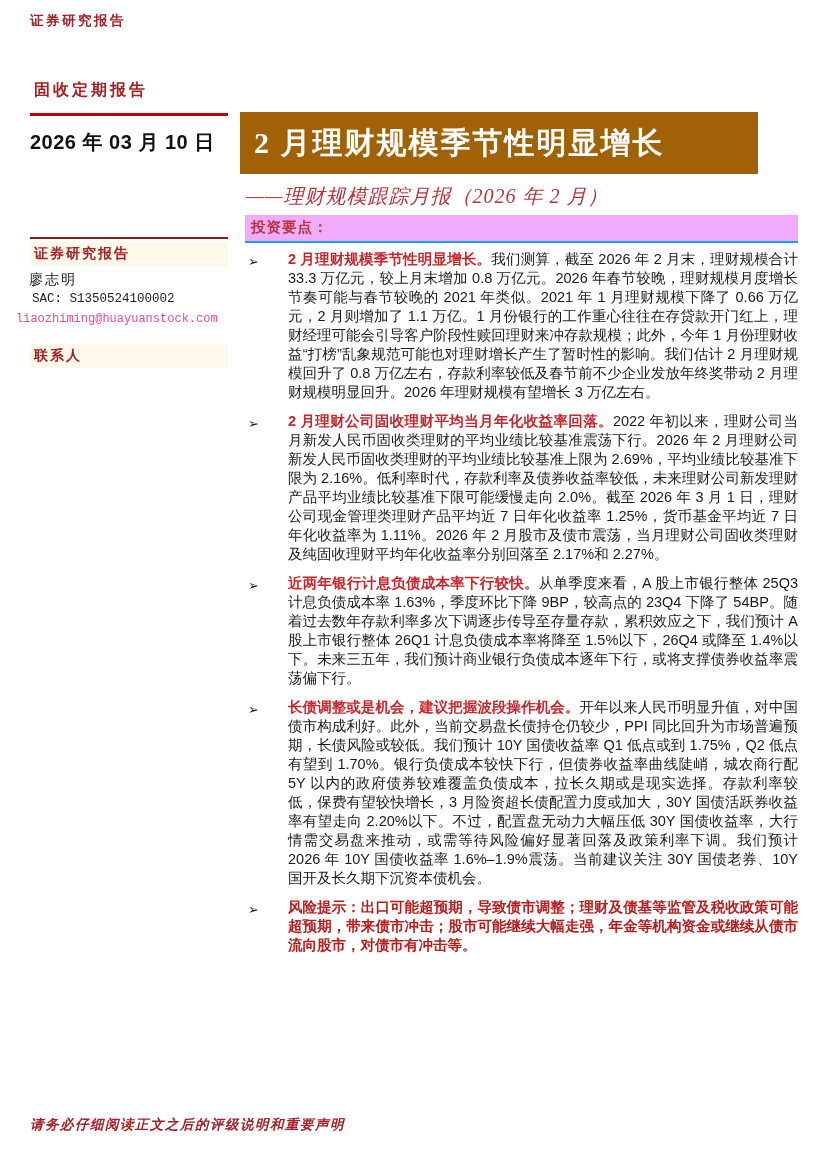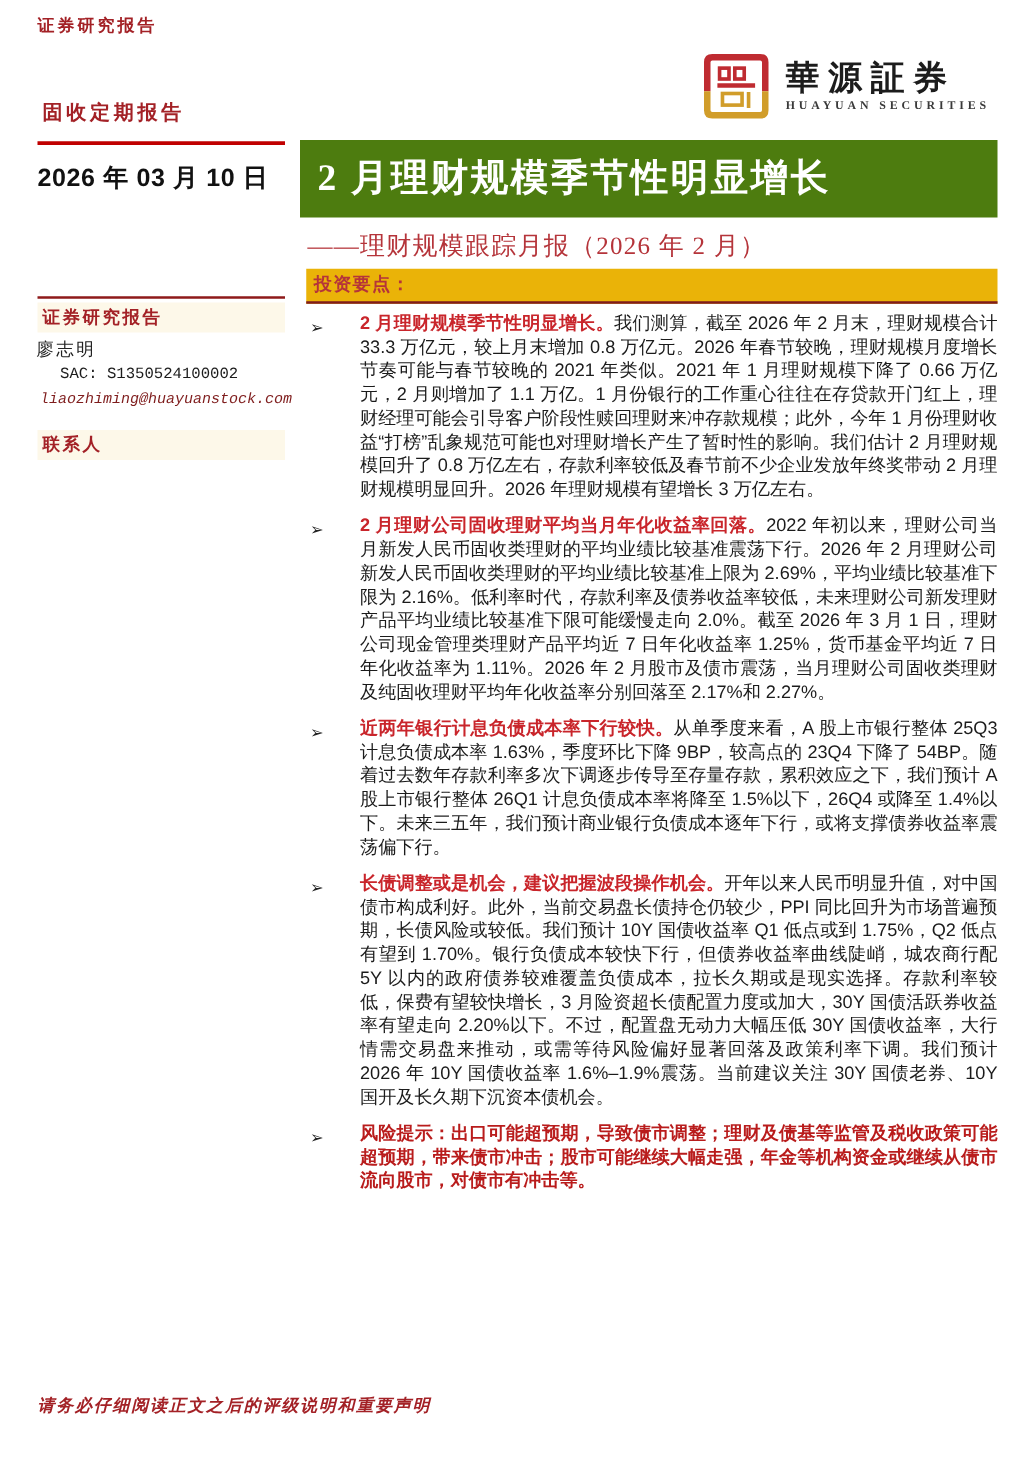--- a/index.html
+++ b/index.html
@@ -43,45 +43,45 @@
     font-weight:bold; font-size:14px; color:#a32126; letter-spacing:2px;
   }
   .analyst-strip { top:242px; }
   .contact-strip { top:344px; }
   .analyst-name {
     position:absolute; left:29px; top:271px;
     font-family:"Liberation Serif","DejaVu Serif",serif;
     font-size:14px; color:#222222; letter-spacing:2px;
   }
   .analyst-sac {
-    position:absolute; left:48px; top:292px;
+    position:absolute; left:32px; top:292px;
     font-family:"Liberation Mono","DejaVu Sans Mono",monospace;
     font-size:12.5px; color:#1c1c1c;
   }
   .analyst-email {
-    position:absolute; left:32px; top:312px;
+    position:absolute; left:16px; top:312px;
     font-family:"Liberation Mono","DejaVu Sans Mono",monospace;
-    font-size:12px; color:#7f1d1d;font-style:italic;
+    font-size:12px; color:#ec4899;
   }
   
   .banner {
-    position:absolute; left:240px; top:112px; width:558px; height:62px;
-    box-sizing:border-box; background:#4d7c0f; color:#ffffff;
+    position:absolute; left:240px; top:112px; width:518px; height:62px;
+    box-sizing:border-box; background:#a16207; color:#ffffff;
     font-family:"Liberation Serif","DejaVu Serif",serif;
     font-weight:bold; font-size:30px; line-height:62px;
     padding-left:14px; letter-spacing:2px; white-space:nowrap;
   }
   .subtitle {
     position:absolute; left:246px; top:183px;
     font-family:"Liberation Serif","DejaVu Serif",serif;
-    font-size:20px; color:#b5343a; letter-spacing:1px; white-space:nowrap;
+    font-size:20px; color:#b5343a; letter-spacing:1px; white-space:nowrap;font-style:italic;
   }
   .highlights {
     position:absolute; left:245px; top:215px; width:553px; box-sizing:border-box;
-    background:#eab308; border-bottom:2px solid #7f1d1d;
+    background:#f0abfc; border-bottom:2px solid #0ea5e9;
     padding:3px 6px 4px 6px;
     font-family:"Liberation Serif","DejaVu Serif",serif;
     font-weight:bold; font-size:14.5px; color:#b5343a; letter-spacing:1px;
   }
   
   .bullets {
     position:absolute; left:245px; top:250px; width:553px;
     margin:0; padding:0; list-style:none;
   }
   .bullet { display:flex; margin:0 0 10px 0; }
@@ -103,35 +103,20 @@
     color:#a32126; letter-spacing:1.5px;
   }
 </style>
 </head>
 <body>
 
 <div class="page">
 
   <div class="top-label">证券研究报告</div>
 
-  <div class="logo">
-    <svg width="58" height="58" viewBox="0 0 100 100" aria-hidden="true">
-      <path d="M10 57 V17 Q10 10 17 10 H83 Q90 10 90 17 V57" fill="none" stroke="#bf2b31" stroke-width="9"></path>
-      <path d="M10 57 V83 Q10 90 17 90 H83 Q90 90 90 83 V57" fill="none" stroke="#d19d2a" stroke-width="9"></path>
-      <rect x="27" y="25" width="13" height="15" fill="none" stroke="#bf2b31" stroke-width="5"></rect>
-      <rect x="48" y="25" width="13" height="15" fill="none" stroke="#bf2b31" stroke-width="5"></rect>
-      <line x1="24" y1="49" x2="76" y2="49" stroke="#bf2b31" stroke-width="6"></line>
-      <rect x="31" y="60" width="27" height="16" fill="none" stroke="#d19d2a" stroke-width="5"></rect>
-      <line x1="67" y1="58" x2="67" y2="80" stroke="#d19d2a" stroke-width="5"></line>
-    </svg>
-    <div class="brand-text">
-      <div class="brand-cn">華源証券</div>
-      <div class="brand-en">HUAYUAN SECURITIES</div>
-    </div>
-  </div>
 
   <div class="report-type">固收定期报告</div>
   <div class="rule-bright"></div>
   <div class="date">2026 年 03 月 10 日</div>
   <div class="rule-maroon"></div>
   <div class="side-strip analyst-strip">证券研究报告</div>
   <div class="analyst-name">廖志明</div>
   <div class="analyst-sac">SAC: S1350524100002</div>
   <div class="analyst-email">liaozhiming@huayuanstock.com</div>
   <div class="side-strip contact-strip">联系人</div>

